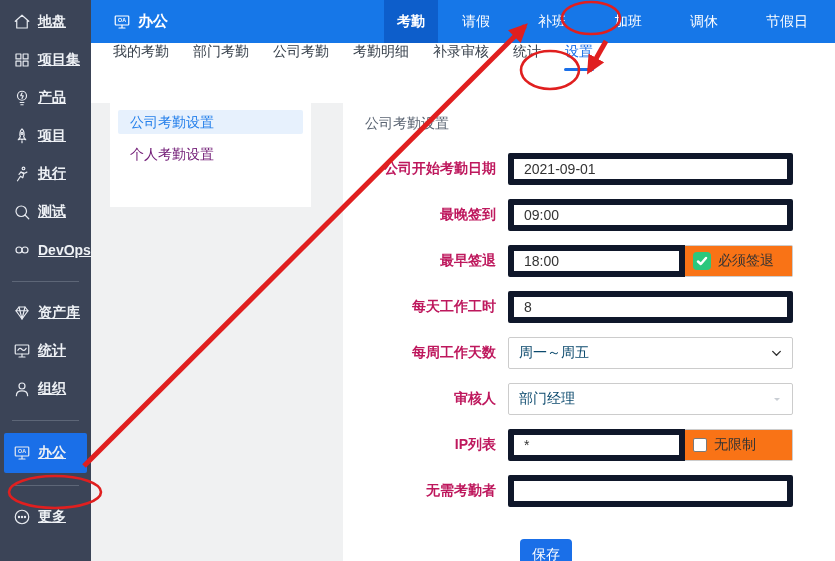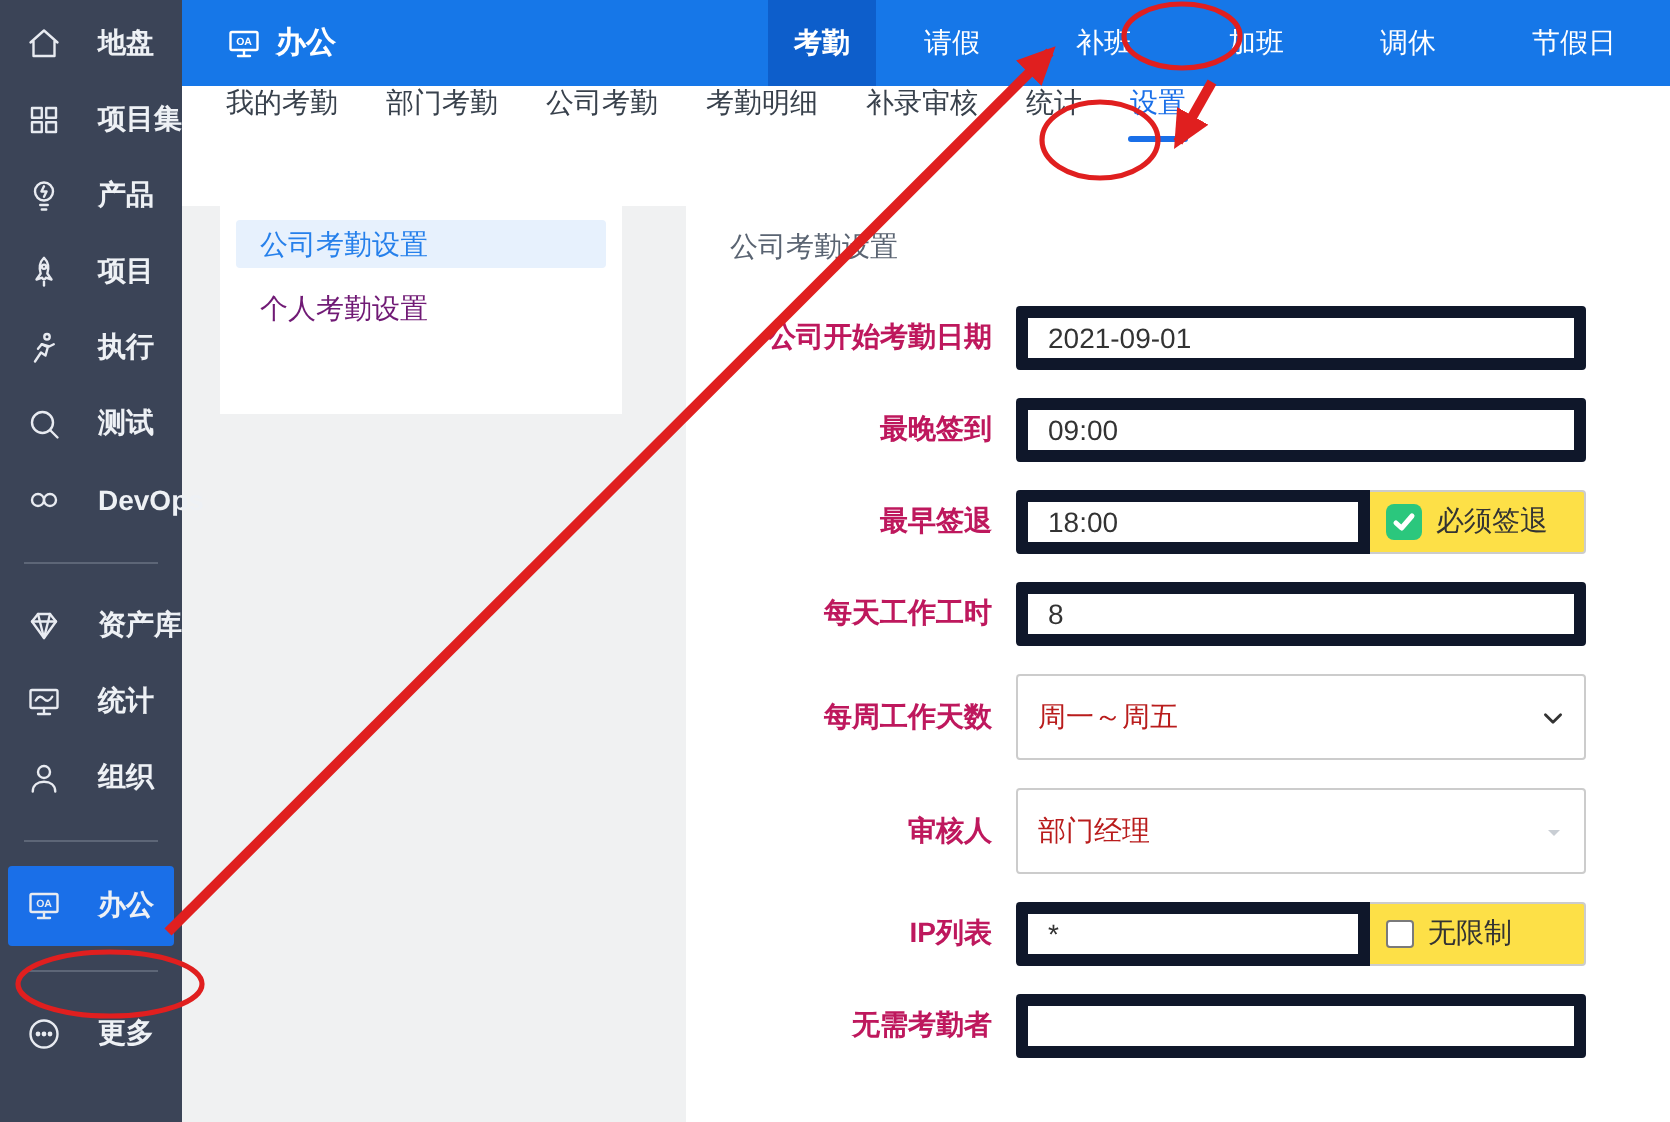--- a/index.html
+++ b/index.html
@@ -5,22 +5,22 @@
   * { margin:0; padding:0; box-sizing:border-box; }
   html,body { width:835px; height:561px; }
   body {
     position:relative; overflow:hidden;
     font-family:"Liberation Sans","DejaVu Sans",sans-serif;
     background:#f0f1f2;
   }
   
   .sidebar { position:absolute; left:0; top:0; width:91px; height:561px;
     background:#3b4457; color:#eef1f5; padding-top:3px; z-index:1; }
-  .side-item { display:flex; align-items:center; gap:18px; padding-left:13px;
-    height:38px; font-size:14px; font-weight:600; cursor:pointer; white-space:nowrap; }
+  .side-item { display:flex; align-items:center; gap:7px; padding-left:13px;
+    height:38px; font-size:14px; font-weight:600; cursor:pointer; white-space:nowrap;text-decoration:underline; }
   .side-item svg { width:18px; height:18px; flex:none; stroke:#e8ebf1; fill:none;
     stroke-width:1.6; stroke-linecap:round; stroke-linejoin:round; }
   .side-item.active { background:#1a6fe8; margin:2px 4px; border-radius:2px;
     height:40px; padding-left:9px; }
   .side-divider { height:1px; background:#5d6677; margin:12px 12px; }
   
   .topbar { position:absolute; left:91px; top:0; width:744px; height:43px;
     background:#1677e8; color:#fff; display:flex; align-items:center; z-index:1; }
   .tb-title { display:flex; align-items:center; gap:7px; padding-left:22px;
     font-weight:bold; font-size:15px; }
@@ -49,31 +49,31 @@
     background:#fff; padding:14px 0 0 22px; }
   .card-title { font-size:14px; color:#5a6472; }
   .form { margin-top:20px; }
   .frow { display:flex; align-items:center; margin-bottom:14px; }
   .flabel { width:143px; padding-right:12px; text-align:right; font-size:14px;
     font-weight:bold; color:#be185d; white-space:nowrap; flex:none; }
   .fctrl { width:285px; display:flex; }
   .tinput { width:285px; height:32px; border:6px solid #0f172a; border-radius:2px;
     padding:0 10px; font-size:14px; color:#333; font-family:inherit; background:#fff; outline:none; }
   .group .tinput { width:177px; border-radius:2px 0 0 2px; }
-  .addon { width:108px; border:1px solid #ccc; border-left:none; background:#fde047;
+  .addon { width:108px; border:1px solid #ccc; border-left:none; background:#f97316;
     border-radius:0 2px 2px 0; display:flex; align-items:center; gap:7px;
     padding:0 8px; font-size:14px; color:#333; white-space:nowrap; }
   .cb-on { width:18px; height:18px; background:#2bc77d; border-radius:4px;
     display:flex; align-items:center; justify-content:center; cursor:pointer; flex:none; }
   .cb-on svg { width:12px; height:12px; stroke:#fff; stroke-width:2.5; fill:none;
     stroke-linecap:round; stroke-linejoin:round; }
   .cb-off { width:14px; height:14px; background:#fff; border:1px solid #7a7a7a;
     border-radius:2px; cursor:pointer; flex:none; }
-  .selectbox { position:relative; width:285px; height:43px; border:1px solid #ccc;
-    border-radius:2px; padding:0 26px 0 10px; font-size:14px; color:#b91c1c;
+  .selectbox { position:relative; width:285px; height:32px; border:1px solid #ccc;
+    border-radius:2px; padding:0 26px 0 10px; font-size:14px; color:#0c4a6e;
     display:flex; align-items:center; cursor:pointer; background:#fff;text-align:right; }
   .selectbox .chev { position:absolute; right:9px; top:50%; transform:translateY(-50%); }
   .save-btn { margin-left:155px; margin-top:18px; width:52px; height:31px;
     background:#1a6fe8; color:#fff; border:none; border-radius:4px; font-size:14px;
     font-family:inherit; cursor:pointer; }
   
   .annot { position:absolute; left:0; top:0; z-index:5; pointer-events:none; }
 </style>
 </head>
 <body>

